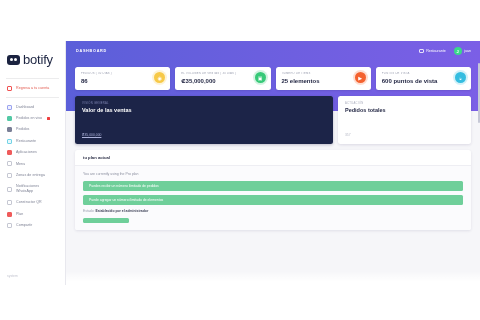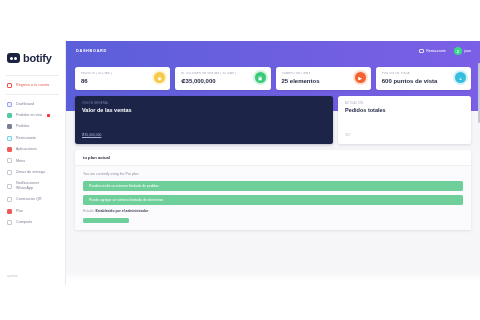--- a/index.html
+++ b/index.html
@@ -33,21 +33,21 @@
   }
   .logo-mark {
     width: 13px; height: 10px;
     background: #1b2340;
     border-radius: 3px;
     display: flex; align-items: center; justify-content: center; gap: 1.5px;
     flex: none;
   }
   .logo-dot { width: 3px; height: 3px; border-radius: 50%; background: #ffffff; }
   .logo-text {
-    font-size: 11px; font-weight: bold; color: #1b2340; letter-spacing: -0.2px;
+    font-size: 13px; font-weight: normal; color: #1b2340; letter-spacing: -0.2px;
   }
   .side-div { height: 1px; background: #ececed; margin: 0 6px; }
   .nav { padding: 4px 0 0 0; }
   .nav-item {
     display: flex; align-items: center; gap: 4px;
     padding: 3.2px 4px 3.2px 7px;
     cursor: pointer;
   }
   .nav-ico {
     width: 5px; height: 5px; border-radius: 1px; flex: none;

